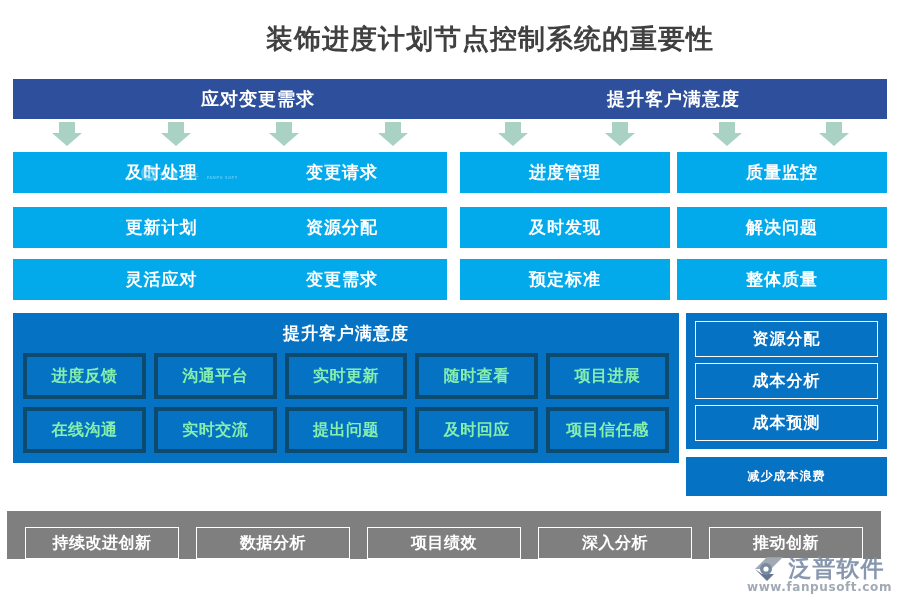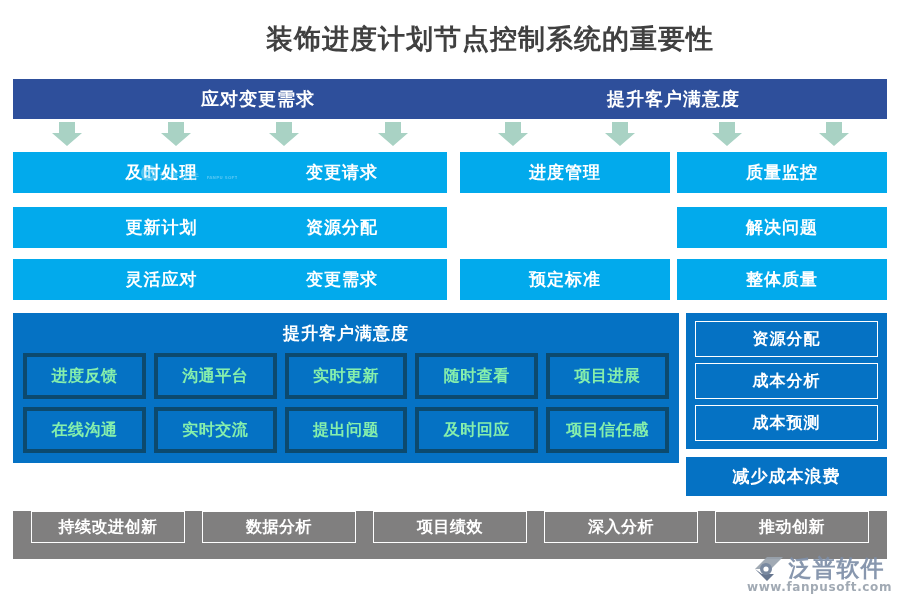--- a/index.html
+++ b/index.html
@@ -207,38 +207,38 @@
     box-sizing: border-box;
   }
   #cost-footer {
     position: absolute;
     left: 686px;
     top: 457px;
     width: 201px;
     height: 39px;
     background: #0572C4;
     color: #ffffff;
-    font-size: 17px;
+    font-size: 12px;
     font-weight: bold;
     display: flex;
     align-items: center;
     justify-content: center;
     letter-spacing: 1px;
   }
 
   
   #bottom-bar {
     position: absolute;
-    left: 13px;
+    left: 7px;
     top: 511px;
     width: 874px;
     height: 48px;
     background: #807F7F;
     display: flex;
-    align-items: flex-start;
+    align-items: flex-end;
     gap: 17px;
     padding: 0 18px;
     box-sizing: border-box;
   }
   .bottom-box {
     flex: 1 1 0;
     height: 32px;
     border: 1px solid #ffffff;
     color: #ffffff;
     font-size: 16px;
@@ -368,20 +368,23 @@
   <div class="tile col-2 row-2">
     <span>资源分配</span>
   </div>
   <div class="tile col-2 row-3">
     <span>变更需求</span>
   </div>
 
   <div class="tile col-3 row-1">
     <span>进度管理</span>
   </div>
+  <div class="tile col-3 row-2">
+    <span>及时发现</span>
+  </div>
   <div class="tile col-3 row-3">
     <span>预定标准</span>
   </div>
 
   <div class="tile col-4 row-1">
     <span>质量监控</span>
   </div>
   <div class="tile col-4 row-2">
     <span>解决问题</span>
   </div>

